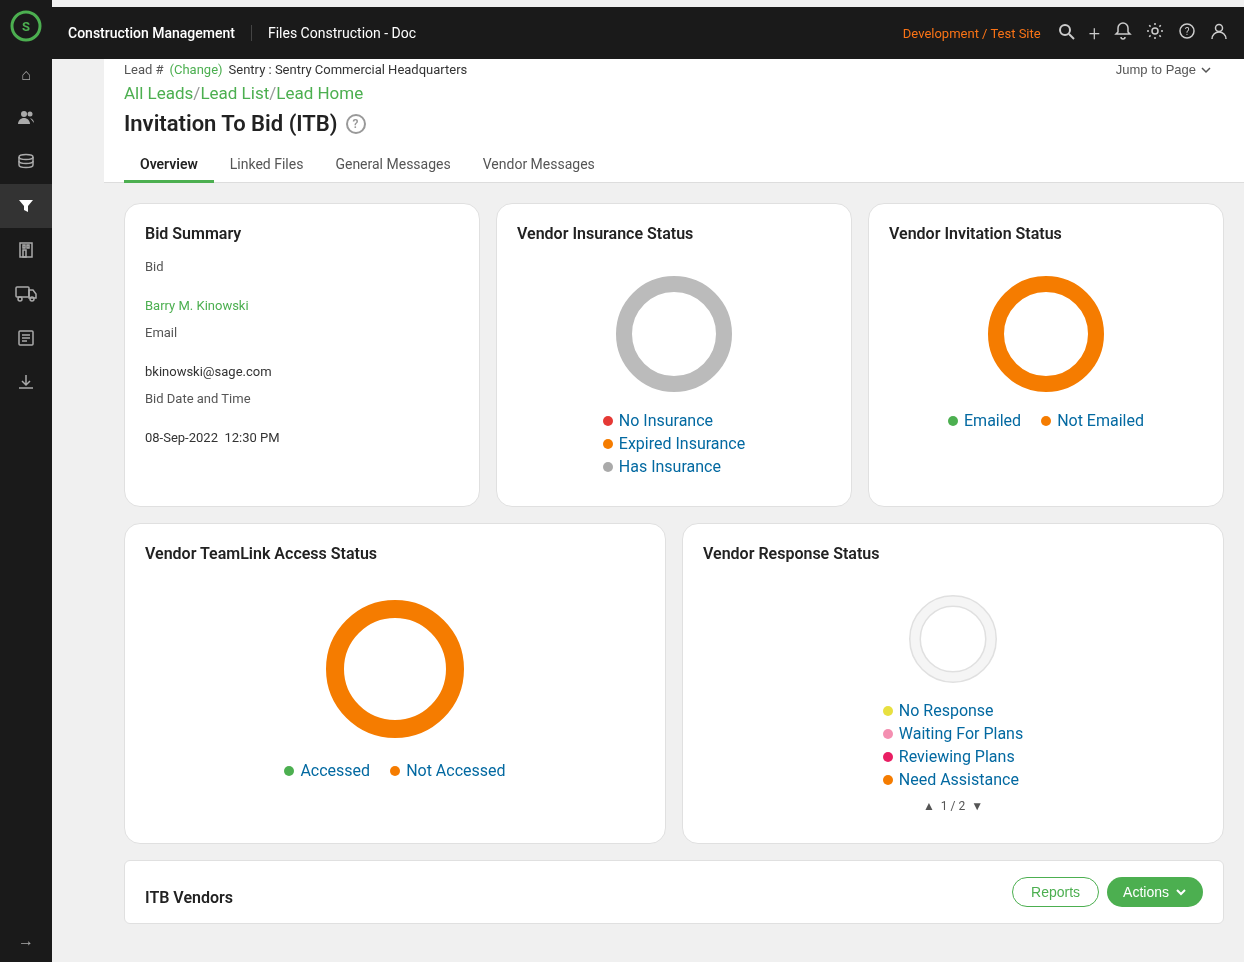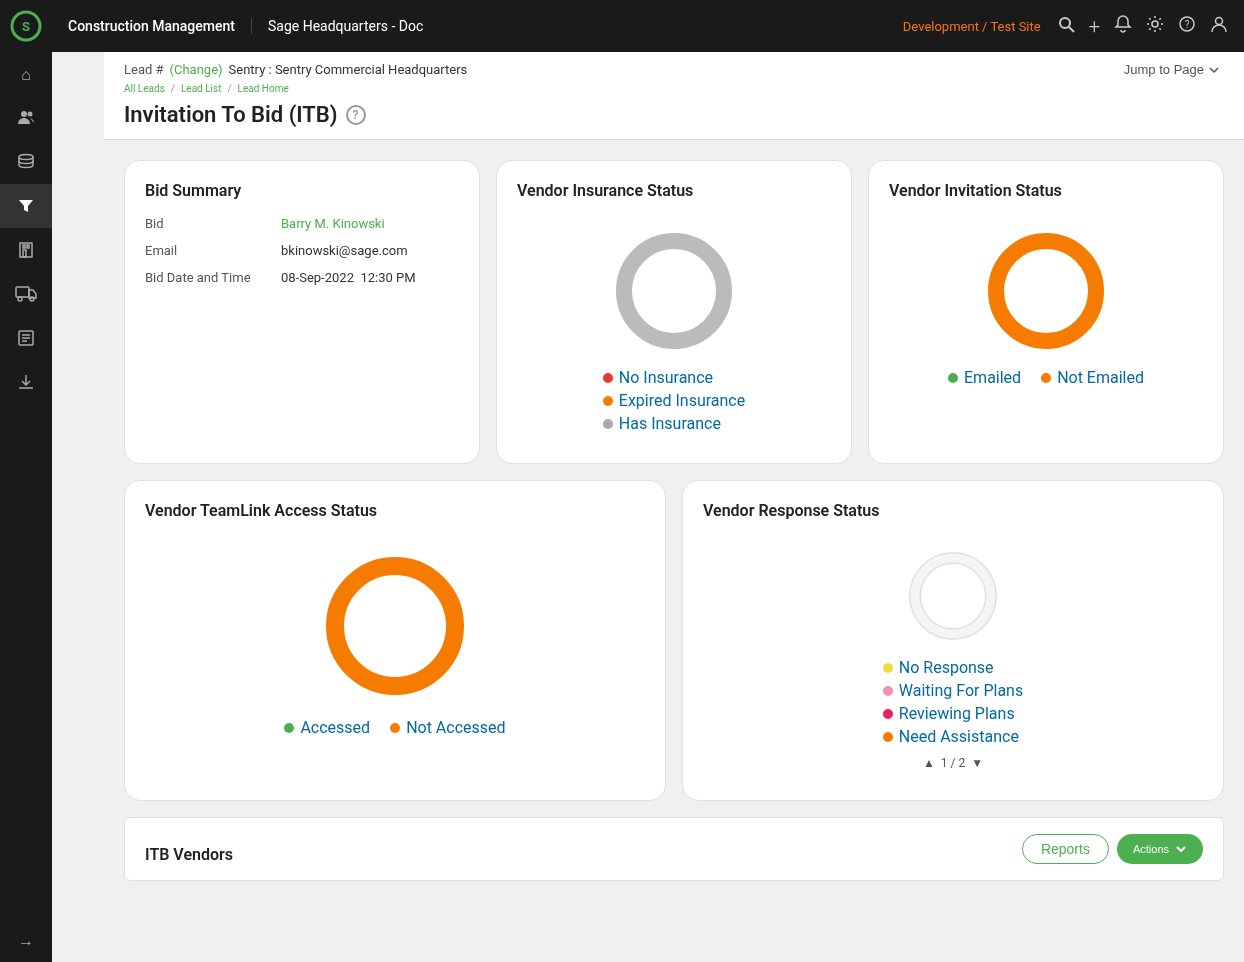--- a/index.html
+++ b/index.html
@@ -36,21 +36,21 @@
       color: #aaa;
       cursor: pointer;
       font-size: 16px;
     }
     .sidebar-icon.active { color: #fff; background: #333; }
     .sidebar-spacer { flex: 1; }
 
     
     .topnav {
       position: absolute;
-      top: 0;
+      top: 7px;
       left: 52px;
       right: 0;
       height: 52px;
       background: #1a1a1a;
       display: flex;
       align-items: center;
       padding: 0 16px;
       gap: 0;
       z-index: 100;
     }
@@ -90,21 +90,21 @@
       flex: 1;
       display: flex;
       flex-direction: column;
       height: calc(100% - 52px);
       overflow: hidden;
     }
 
     
     .header-bar {
       background: #fff;
-      padding: 10px 24px 0 20px;
+      padding: 10px 32px 0 20px;
       border-bottom: 1px solid #ddd;
     }
     .lead-info {
       display: flex;
       align-items: center;
       justify-content: space-between;
       margin-bottom: 6px;
     }
     .lead-info-left {
       display: flex;
@@ -126,22 +126,21 @@
       align-items: center;
       gap: 4px;
       color: #555;
       font-size: 13px;
       cursor: pointer;
       border: none;
       background: none;
     }
     .breadcrumb {
       display: flex;
-      gap: 6px;
-      font-size: 10px;
+      font-size: 17px;
       margin-bottom: 8px;
     }
     .breadcrumb a {
       color: #4caf50;
       text-decoration: none;
     }
     .breadcrumb-sep { color: #999; }
     .breadcrumb-current { color: #4caf50; text-decoration: none; cursor: pointer; }
     .page-title {
       font-size: 22px;
@@ -215,23 +214,24 @@
     .card-title {
       font-size: 16px;
       font-weight: 600;
       color: #222;
       margin-bottom: 16px;
     }
 
     
     .field-row {
       display: flex;
-      gap: 16px;
+      gap: 24px;
       margin-bottom: 12px;
       align-items: flex-start;
+      flex-direction: column;
     }
     .field-label {
       color: #555;
       font-size: 13px;
       width: 120px;
       flex-shrink: 0;
     }
     .field-value {
       color: #333;
       font-size: 13px;
@@ -304,21 +304,21 @@
       font-size: 14px;
       cursor: pointer;
       font-weight: 500;
     }
     .btn-actions {
       border: none;
       background: #4caf50;
       color: #fff;
       border-radius: 20px;
       padding: 6px 16px;
-      font-size: 11px;
+      font-size: 14px;
       cursor: pointer;
       font-weight: 500;
       display: flex;
       align-items: center;
       gap: 6px;
     }
     .itb-buttons { display: flex; gap: 8px; }
 
     
     .sidebar-arrow {
@@ -393,21 +393,21 @@
         <path d="M10 3v10M6 9l4 4 4-4"></path>
         <line x1="3" y1="16" x2="17" y2="16"></line>
       </svg>
   </div>
   <div class="sidebar-spacer"></div>
   <div class="sidebar-arrow">→</div>
 </div>
 
 <div class="topnav">
   <span class="topnav-app">Construction Management</span>
-  <span class="topnav-company">Sage Headquarters - Doc</span>
+  <span class="topnav-company">Files Construction - Doc</span>
   <span class="topnav-site">Development / Test Site</span>
   <div class="topnav-actions">
     <span class="topnav-icon">
       <svg width="18" height="18" viewBox="0 0 18 18" fill="none" stroke="#ccc" stroke-width="2">
           <circle cx="8" cy="8" r="5"></circle>
           <line x1="12" y1="12" x2="17" y2="17"></line>
         </svg>
     </span>
     <span class="topnav-icon" style="font-size:20px; color:#ccc; font-weight:300;">+</span>
     <span class="topnav-icon">
@@ -457,20 +457,26 @@
       <a class="breadcrumb-current">All Leads</a>
       <span class="breadcrumb-sep">/</span>
       <a class="breadcrumb-current">Lead List</a>
       <span class="breadcrumb-sep">/</span>
       <a class="breadcrumb-current">Lead Home</a>
     </div>
     <div class="page-title">
       <span>Invitation To Bid (ITB)</span>
       <div class="help-icon">?</div>
     </div>
+    <div class="tabs">
+      <div class="tab active">Overview</div>
+      <div class="tab">Linked Files</div>
+      <div class="tab">General Messages</div>
+      <div class="tab">Vendor Messages</div>
+    </div>
   </div>
 
   <div class="content">
 
     <div class="cards-grid-top">
 
       <div class="card">
         <div class="card-title">Bid Summary</div>
         <div class="field-row">
           <span class="field-label">Bid</span>

